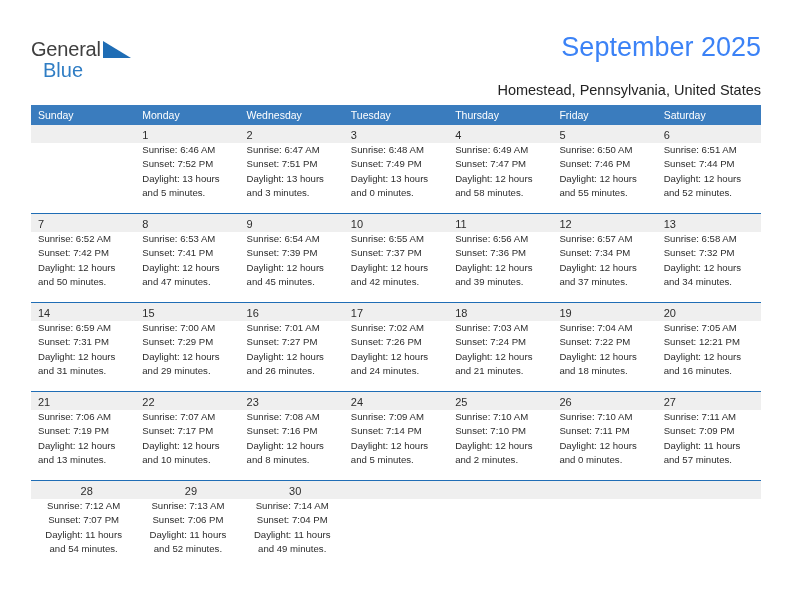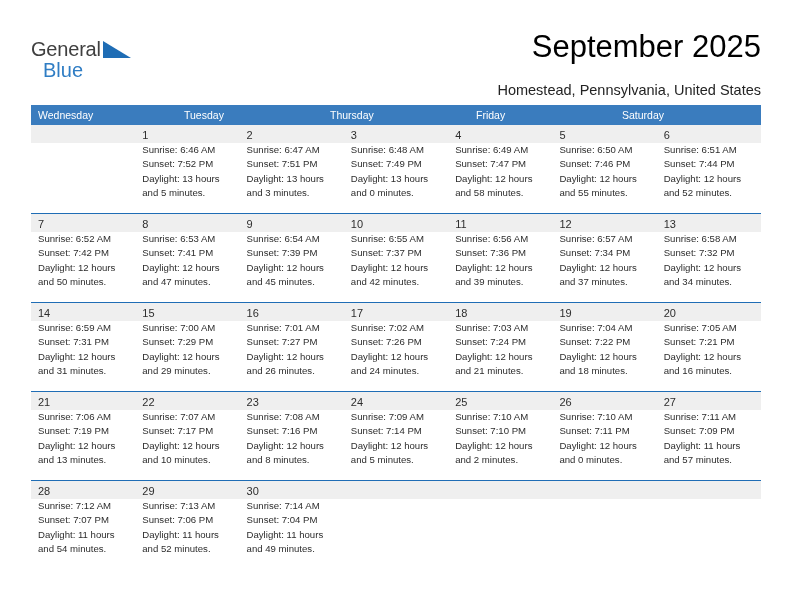--- a/index.html
+++ b/index.html
@@ -68,22 +68,22 @@
     background: #ffffff;
   }
 
   .title-block {
     position: absolute;
     right: 0;
     top: 0;
     text-align: right;
   }
   .cal-title {
-    font-size: 31px;
-    color: #000000;
+    font-size: 27px;
+    color: #3b82f6;
     line-height: 34px;
     font-weight: normal;
     white-space: nowrap;
   }
   .cal-subtitle {
     font-size: 14.5px;
     color: #232323;
     line-height: 20px;
     margin-top: 16px;
     white-space: nowrap;
@@ -138,21 +138,21 @@
   }
   .cell-body {
     padding: 0 6px 0 7px;
   }
   .cell-line {
     font-size: 9.6px;
     line-height: 14.4px;
     color: #2d2d2d;
     white-space: nowrap;
   }
-  .last-row .cell { height: 88px; }
+  .last-row .cell { height: 88px; text-align: center; }
 </style>
 </head>
 <body>
 
 <div class="page">
 
   <div class="top-bar">
 
     <div class="logo">
       <span class="logo-general">General</span>
@@ -163,20 +163,22 @@
 
     <div class="title-block">
       <div class="cal-title">September 2025</div>
       <div class="cal-subtitle">Homestead, Pennsylvania, United States</div>
     </div>
 
   </div>
 
   <div class="calendar">
     <div class="dow-row" id="dow-row">
+        <div class="dow">Sunday</div>
+        <div class="dow">Monday</div>
         <div class="dow">Wednesday</div>
         <div class="dow">Tuesday</div>
         <div class="dow">Thursday</div>
         <div class="dow">Friday</div>
         <div class="dow">Saturday</div>
       </div>
     <div id="weeks">
         <div class="week-row">
           <div class="cell empty">
             <div class="daynum-band"><span class="daynum"></span></div>
@@ -354,21 +356,21 @@
               <div class="cell-line">Sunrise: 7:04 AM</div>
               <div class="cell-line">Sunset: 7:22 PM</div>
               <div class="cell-line">Daylight: 12 hours</div>
               <div class="cell-line">and 18 minutes.</div>
             </div>
           </div>
           <div class="cell">
             <div class="daynum-band"><span class="daynum">20</span></div>
             <div class="cell-body">
               <div class="cell-line">Sunrise: 7:05 AM</div>
-              <div class="cell-line">Sunset: 7:21 PM</div>
+              <div class="cell-line">Sunset: 12:21 PM</div>
               <div class="cell-line">Daylight: 12 hours</div>
               <div class="cell-line">and 16 minutes.</div>
             </div>
           </div>
         </div>
         <div class="week-row">
           <div class="cell">
             <div class="daynum-band"><span class="daynum">21</span></div>
             <div class="cell-body">
               <div class="cell-line">Sunrise: 7:06 AM</div>

